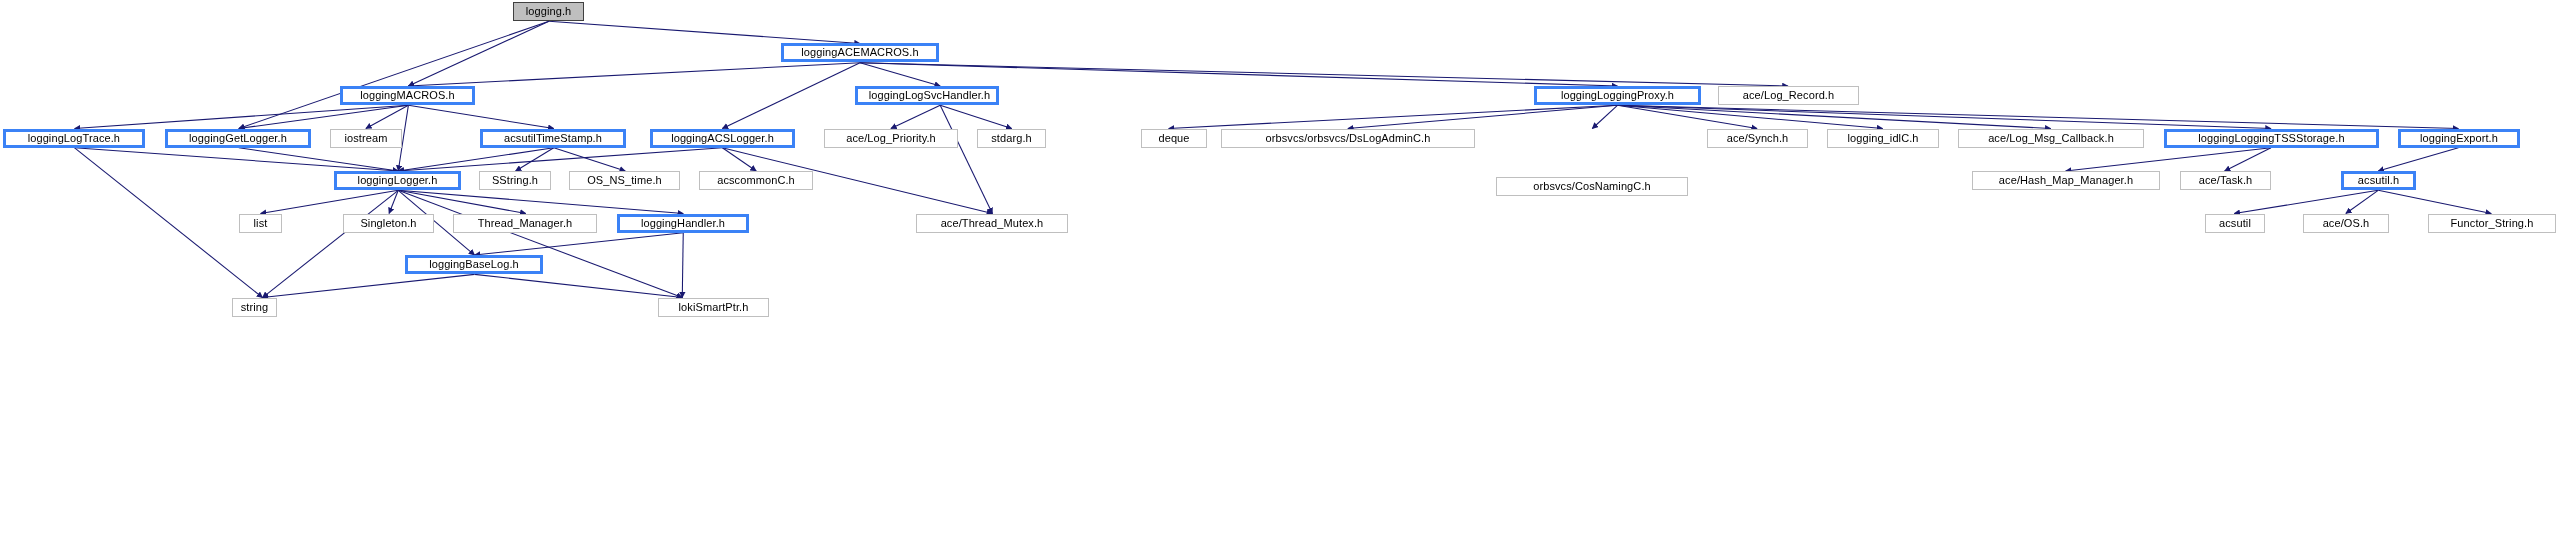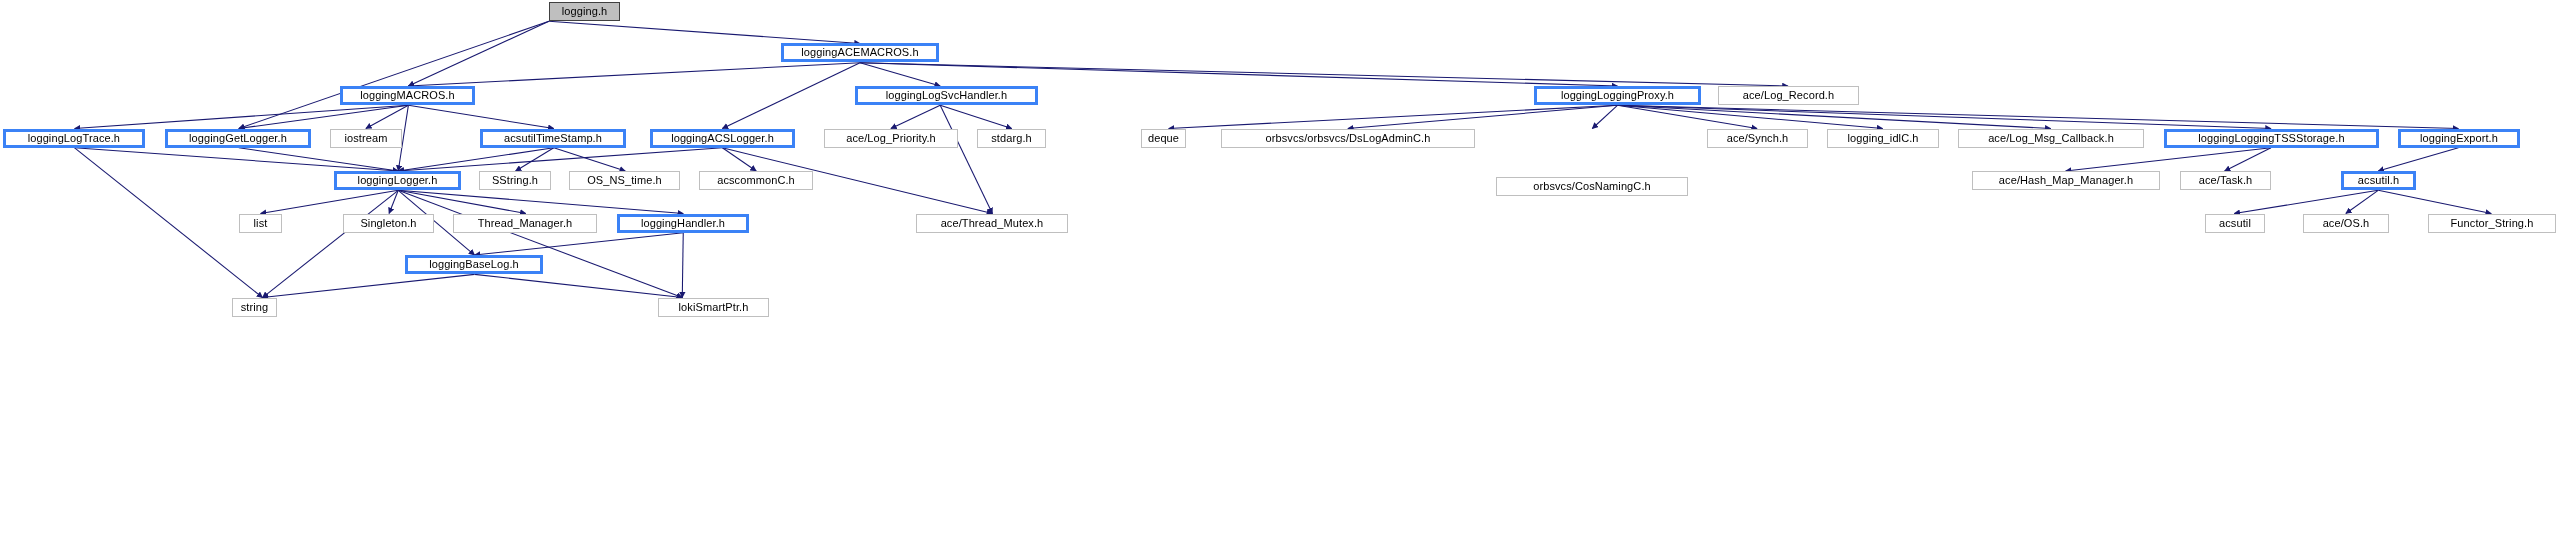--- a/index.html
+++ b/index.html
@@ -41,21 +41,20 @@
     letter-spacing: 0.1px;
   }
   
   .node.ext {
     border: 1px solid #bfbfbf;
   }
   
   .node.root {
     background: #bfbfbf;
     border: 1px solid #404040;
-    margin-left: 36px;
   }
   .node-label {
     display: block;
     pointer-events: none;
   }
 </style>
 </head>
 <body>
 
 <div id="graph" style="width: 2576px; height: 541px;">
@@ -121,21 +120,21 @@
   <div id="nodes-layer">
       <div class="node root" style="left: 513px; top: 1.9px; width: 71px;">
         <span class="node-label">logging.h</span>
       </div>
       <div class="node" style="left: 781px; top: 43px; width: 158px;">
         <span class="node-label">loggingACEMACROS.h</span>
       </div>
       <div class="node" style="left: 340px; top: 86px; width: 135px;">
         <span class="node-label">loggingMACROS.h</span>
       </div>
-      <div class="node" style="left: 855px; top: 86px; width: 183px;">
+      <div class="node" style="left: 855px; top: 86px; width: 144px; justify-content: flex-end;">
         <span class="node-label">loggingLogSvcHandler.h</span>
       </div>
       <div class="node" style="left: 1534px; top: 86px; width: 167px;">
         <span class="node-label">loggingLoggingProxy.h</span>
       </div>
       <div class="node ext" style="left: 1718px; top: 86px; width: 141px;">
         <span class="node-label">ace/Log_Record.h</span>
       </div>
       <div class="node" style="left: 2.9px; top: 129px; width: 142px;">
         <span class="node-label">loggingLogTrace.h</span>
@@ -151,21 +150,21 @@
       </div>
       <div class="node" style="left: 650px; top: 129px; width: 145px;">
         <span class="node-label">loggingACSLogger.h</span>
       </div>
       <div class="node ext" style="left: 824px; top: 129px; width: 134px;">
         <span class="node-label">ace/Log_Priority.h</span>
       </div>
       <div class="node ext" style="left: 977px; top: 129px; width: 69px;">
         <span class="node-label">stdarg.h</span>
       </div>
-      <div class="node ext" style="left: 1141px; top: 129px; width: 45px;">
+      <div class="node ext" style="left: 1141px; top: 129px; width: 66px;">
         <span class="node-label">deque</span>
       </div>
       <div class="node ext" style="left: 1221px; top: 129px; width: 254px;">
         <span class="node-label">orbsvcs/orbsvcs/DsLogAdminC.h</span>
       </div>
       <div class="node ext" style="left: 1496px; top: 129px; width: 192px; margin-top: 48px;">
         <span class="node-label">orbsvcs/CosNamingC.h</span>
       </div>
       <div class="node ext" style="left: 1707px; top: 129px; width: 101px;">
         <span class="node-label">ace/Synch.h</span>

